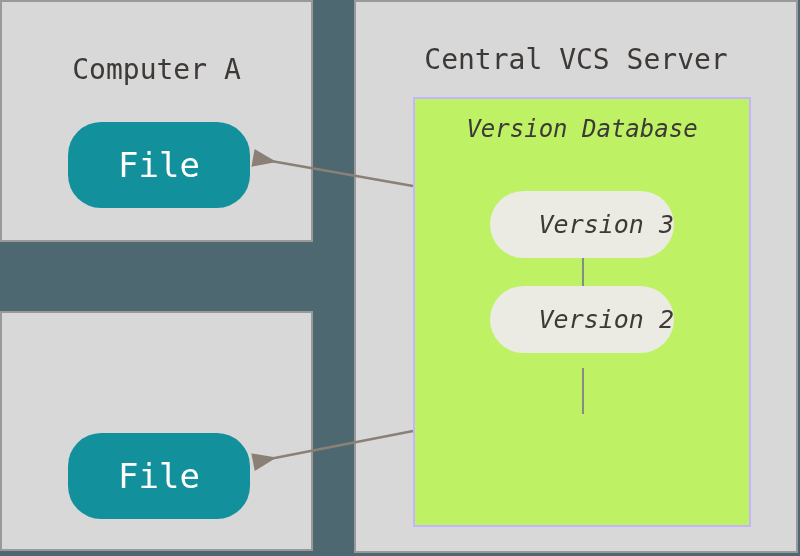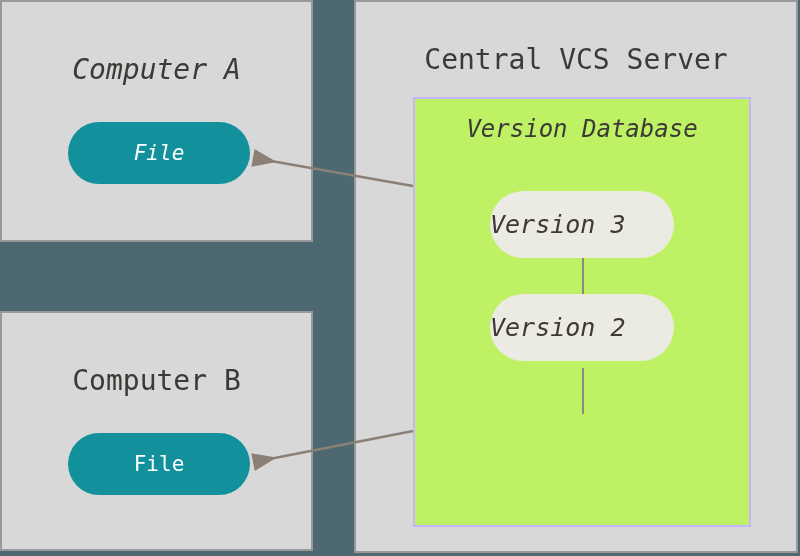--- a/index.html
+++ b/index.html
@@ -13,46 +13,46 @@
     height: 556px;
     background: #4d6871;
     overflow: hidden;
   }
   .panel {
     position: absolute;
     background: #d8d8d8;
     border: 2px solid #999999;
     box-sizing: border-box;
   }
-  #computer-a { left: 0; top: 0; width: 313px; height: 242px; font-style: italic; }
+  #computer-a { left: 0; top: 0; width: 313px; height: 242px; }
   #computer-b { left: 0; top: 311px; width: 313px; height: 240px; }
   #server     { left: 354px; top: 0; width: 444px; height: 553px; }
 
   .panel-title {
     position: absolute;
     left: 0;
     width: 100%;
     text-align: center;
     font-size: 28px;
     line-height: 28px;
     color: #3d3936;
     white-space: nowrap;
   }
   #computer-a .panel-title, #computer-b .panel-title { top: 54px; }
   #server .panel-title { top: 28px; margin-top: 16px; }
 
   .file-pill {
     position: absolute;
     left: 66px;
     width: 182px;
-    height: 62px;
+    height: 86px;
     border-radius: 33px;
     background: #12919d;
     color: #ffffff;
-    font-size: 21px;
+    font-size: 34px;
     display: flex;
     align-items: center;
     justify-content: center;
   }
   #computer-a .file-pill { top: 120px; }
   #computer-b .file-pill { top: 120px; }
 
   #version-db {
     position: absolute;
     left: 413px;
@@ -80,25 +80,25 @@
     left: 50%;
     transform: translateX(-50%);
     width: 184px;
     height: 67px;
     border-radius: 34px;
     background: #ebebe3;
     color: #3d3936;
     font-size: 25px;
     display: flex;
     align-items: center;
-    justify-content: flex-start;
+    justify-content: flex-end;
     white-space: nowrap;
   }
   .version-pill.v3 { top: 92px; }
-  .version-pill.v2 { top: 195px; }
+  .version-pill.v2 { top: 187px; }
   .version-pill.v1 { top: 315px; }
 
   .connector {
     position: absolute;
     left: 167px;
     width: 2px;
     background: #8b8b85;
   }
   .connector.c1 { top: 159px; height: 43px; }
   .connector.c2 { top: 269px; height: 46px; }
@@ -118,21 +118,20 @@
 <div id="canvas">
 
   <div id="computer-a" class="panel">
     <div class="panel-title">Computer A</div>
     <div class="file-pill">
       <span>File</span>
     </div>
   </div>
 
   <div id="computer-b" class="panel">
-    <div class="panel-title">Computer B</div>
     <div class="file-pill">
       <span>File</span>
     </div>
   </div>
 
   <div id="server" class="panel">
     <div class="panel-title">Central VCS Server</div>
   </div>
 
   <div id="version-db">

